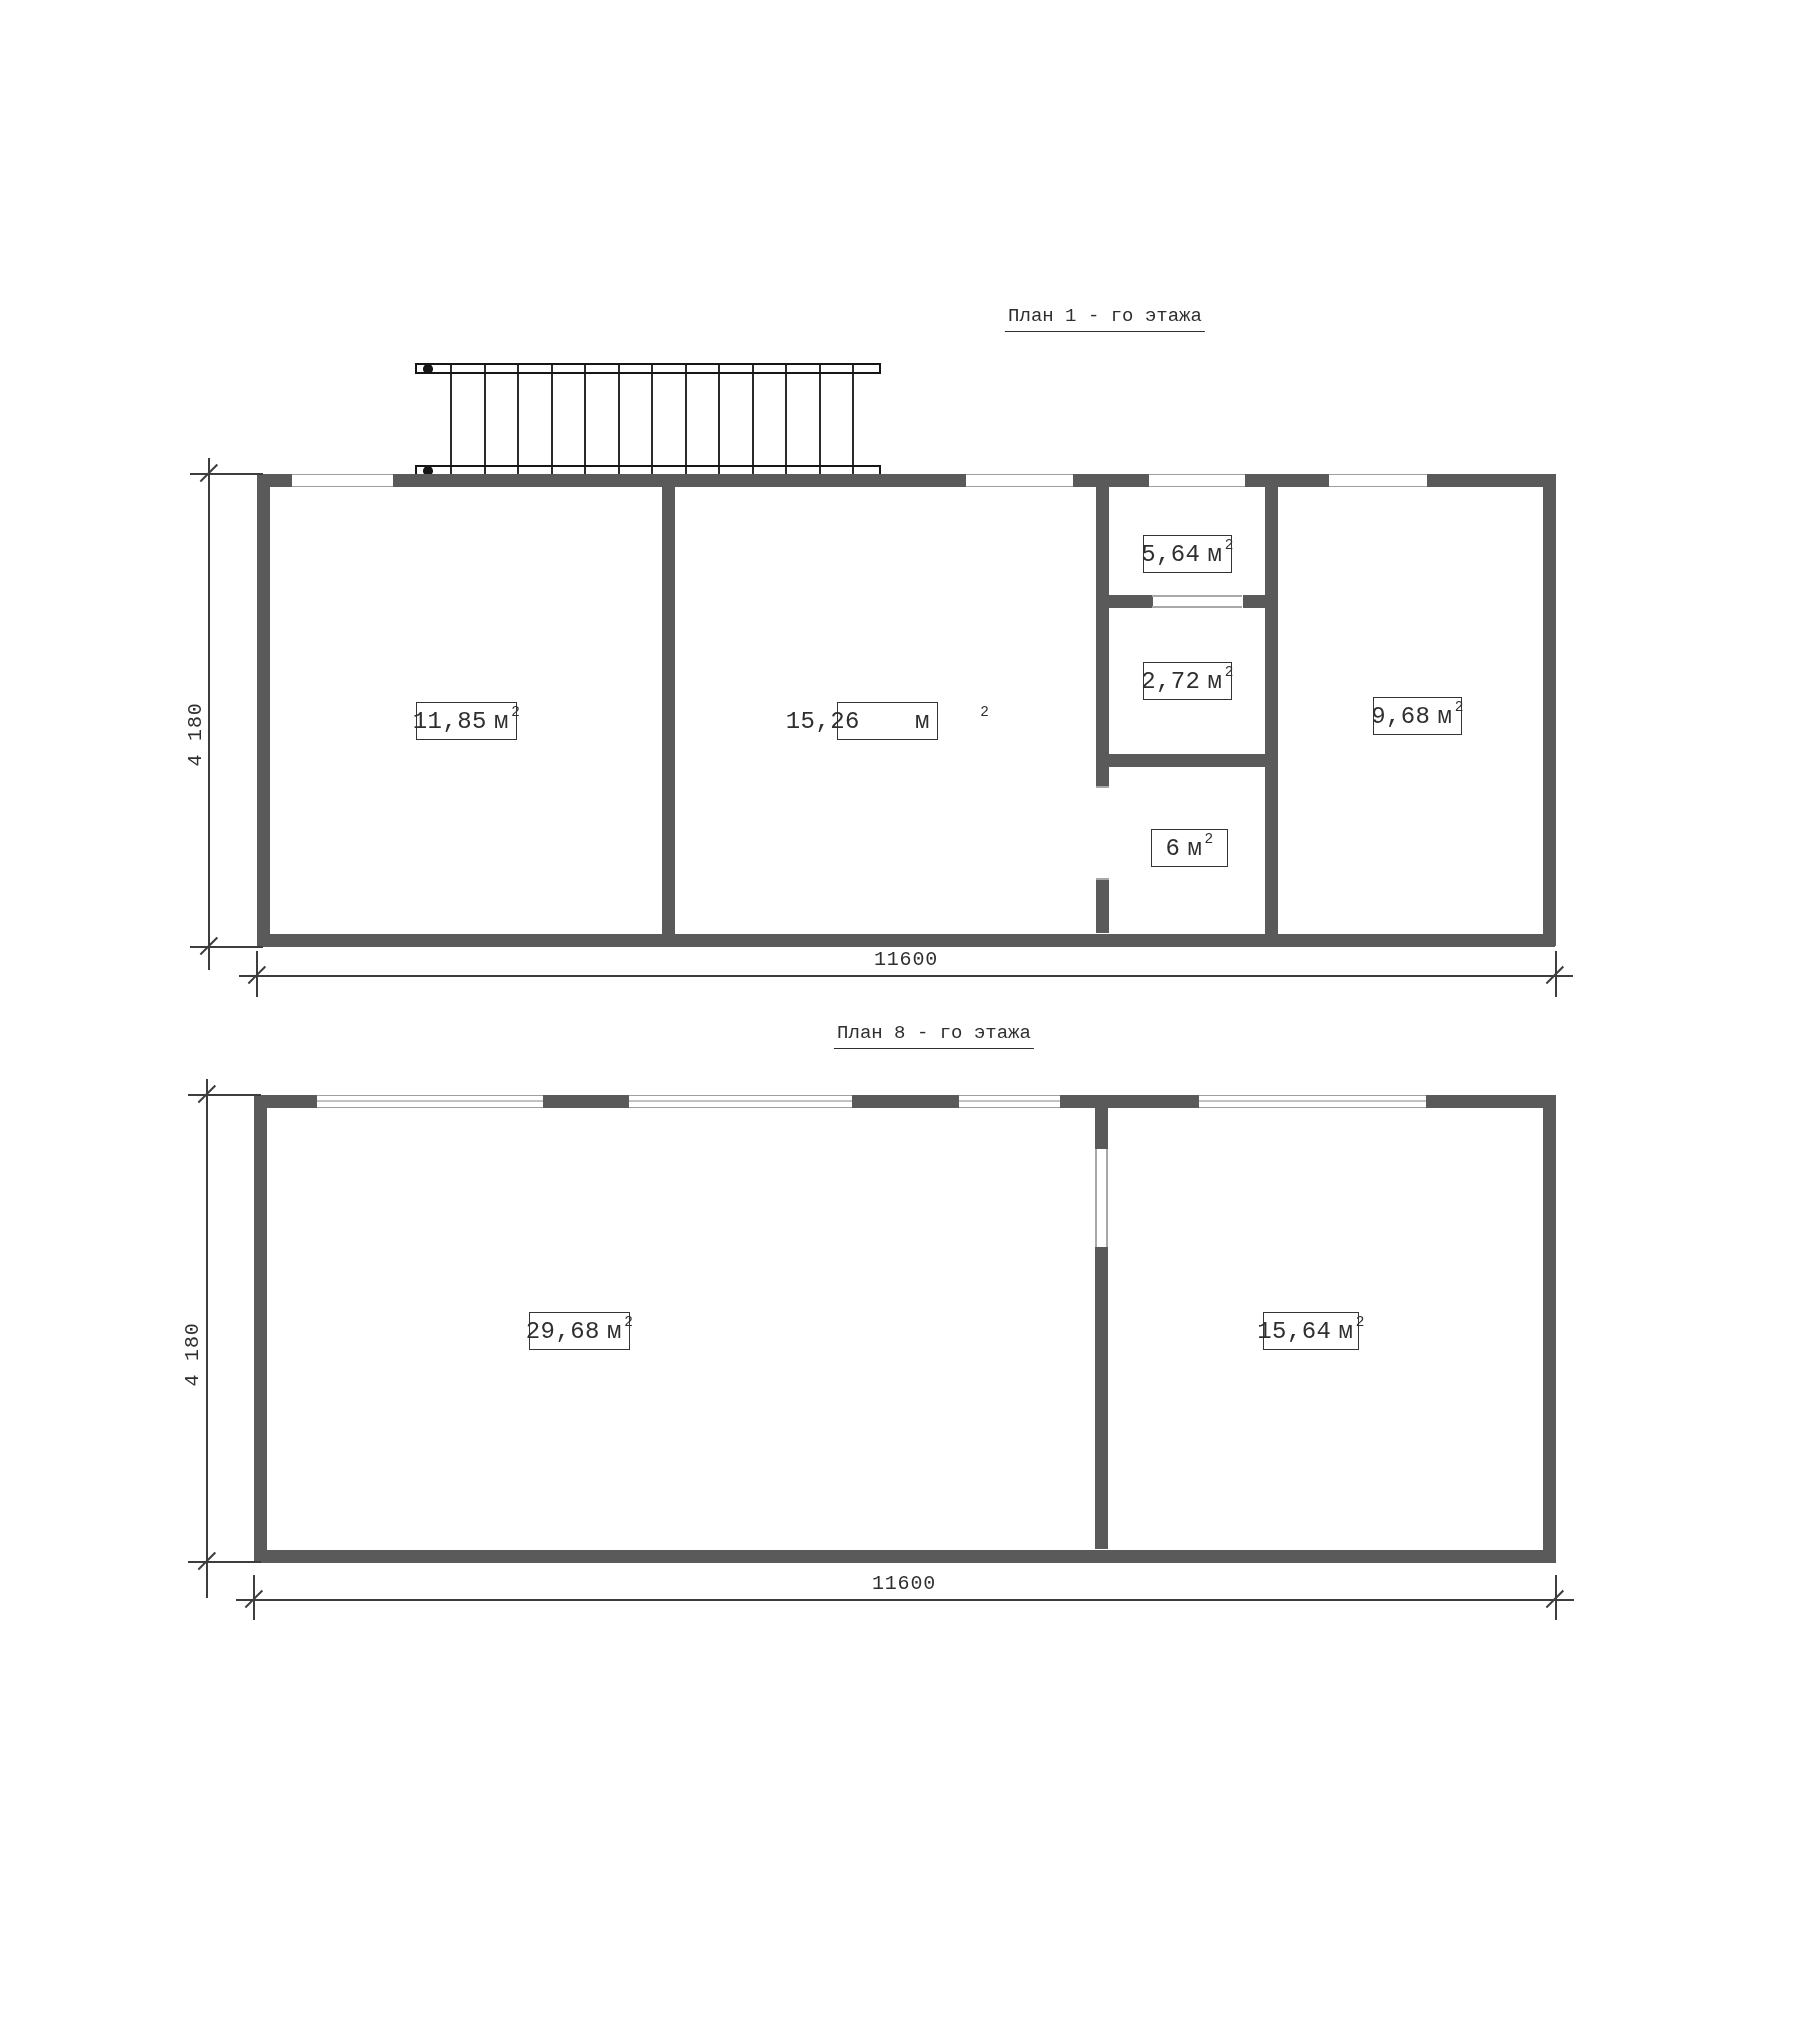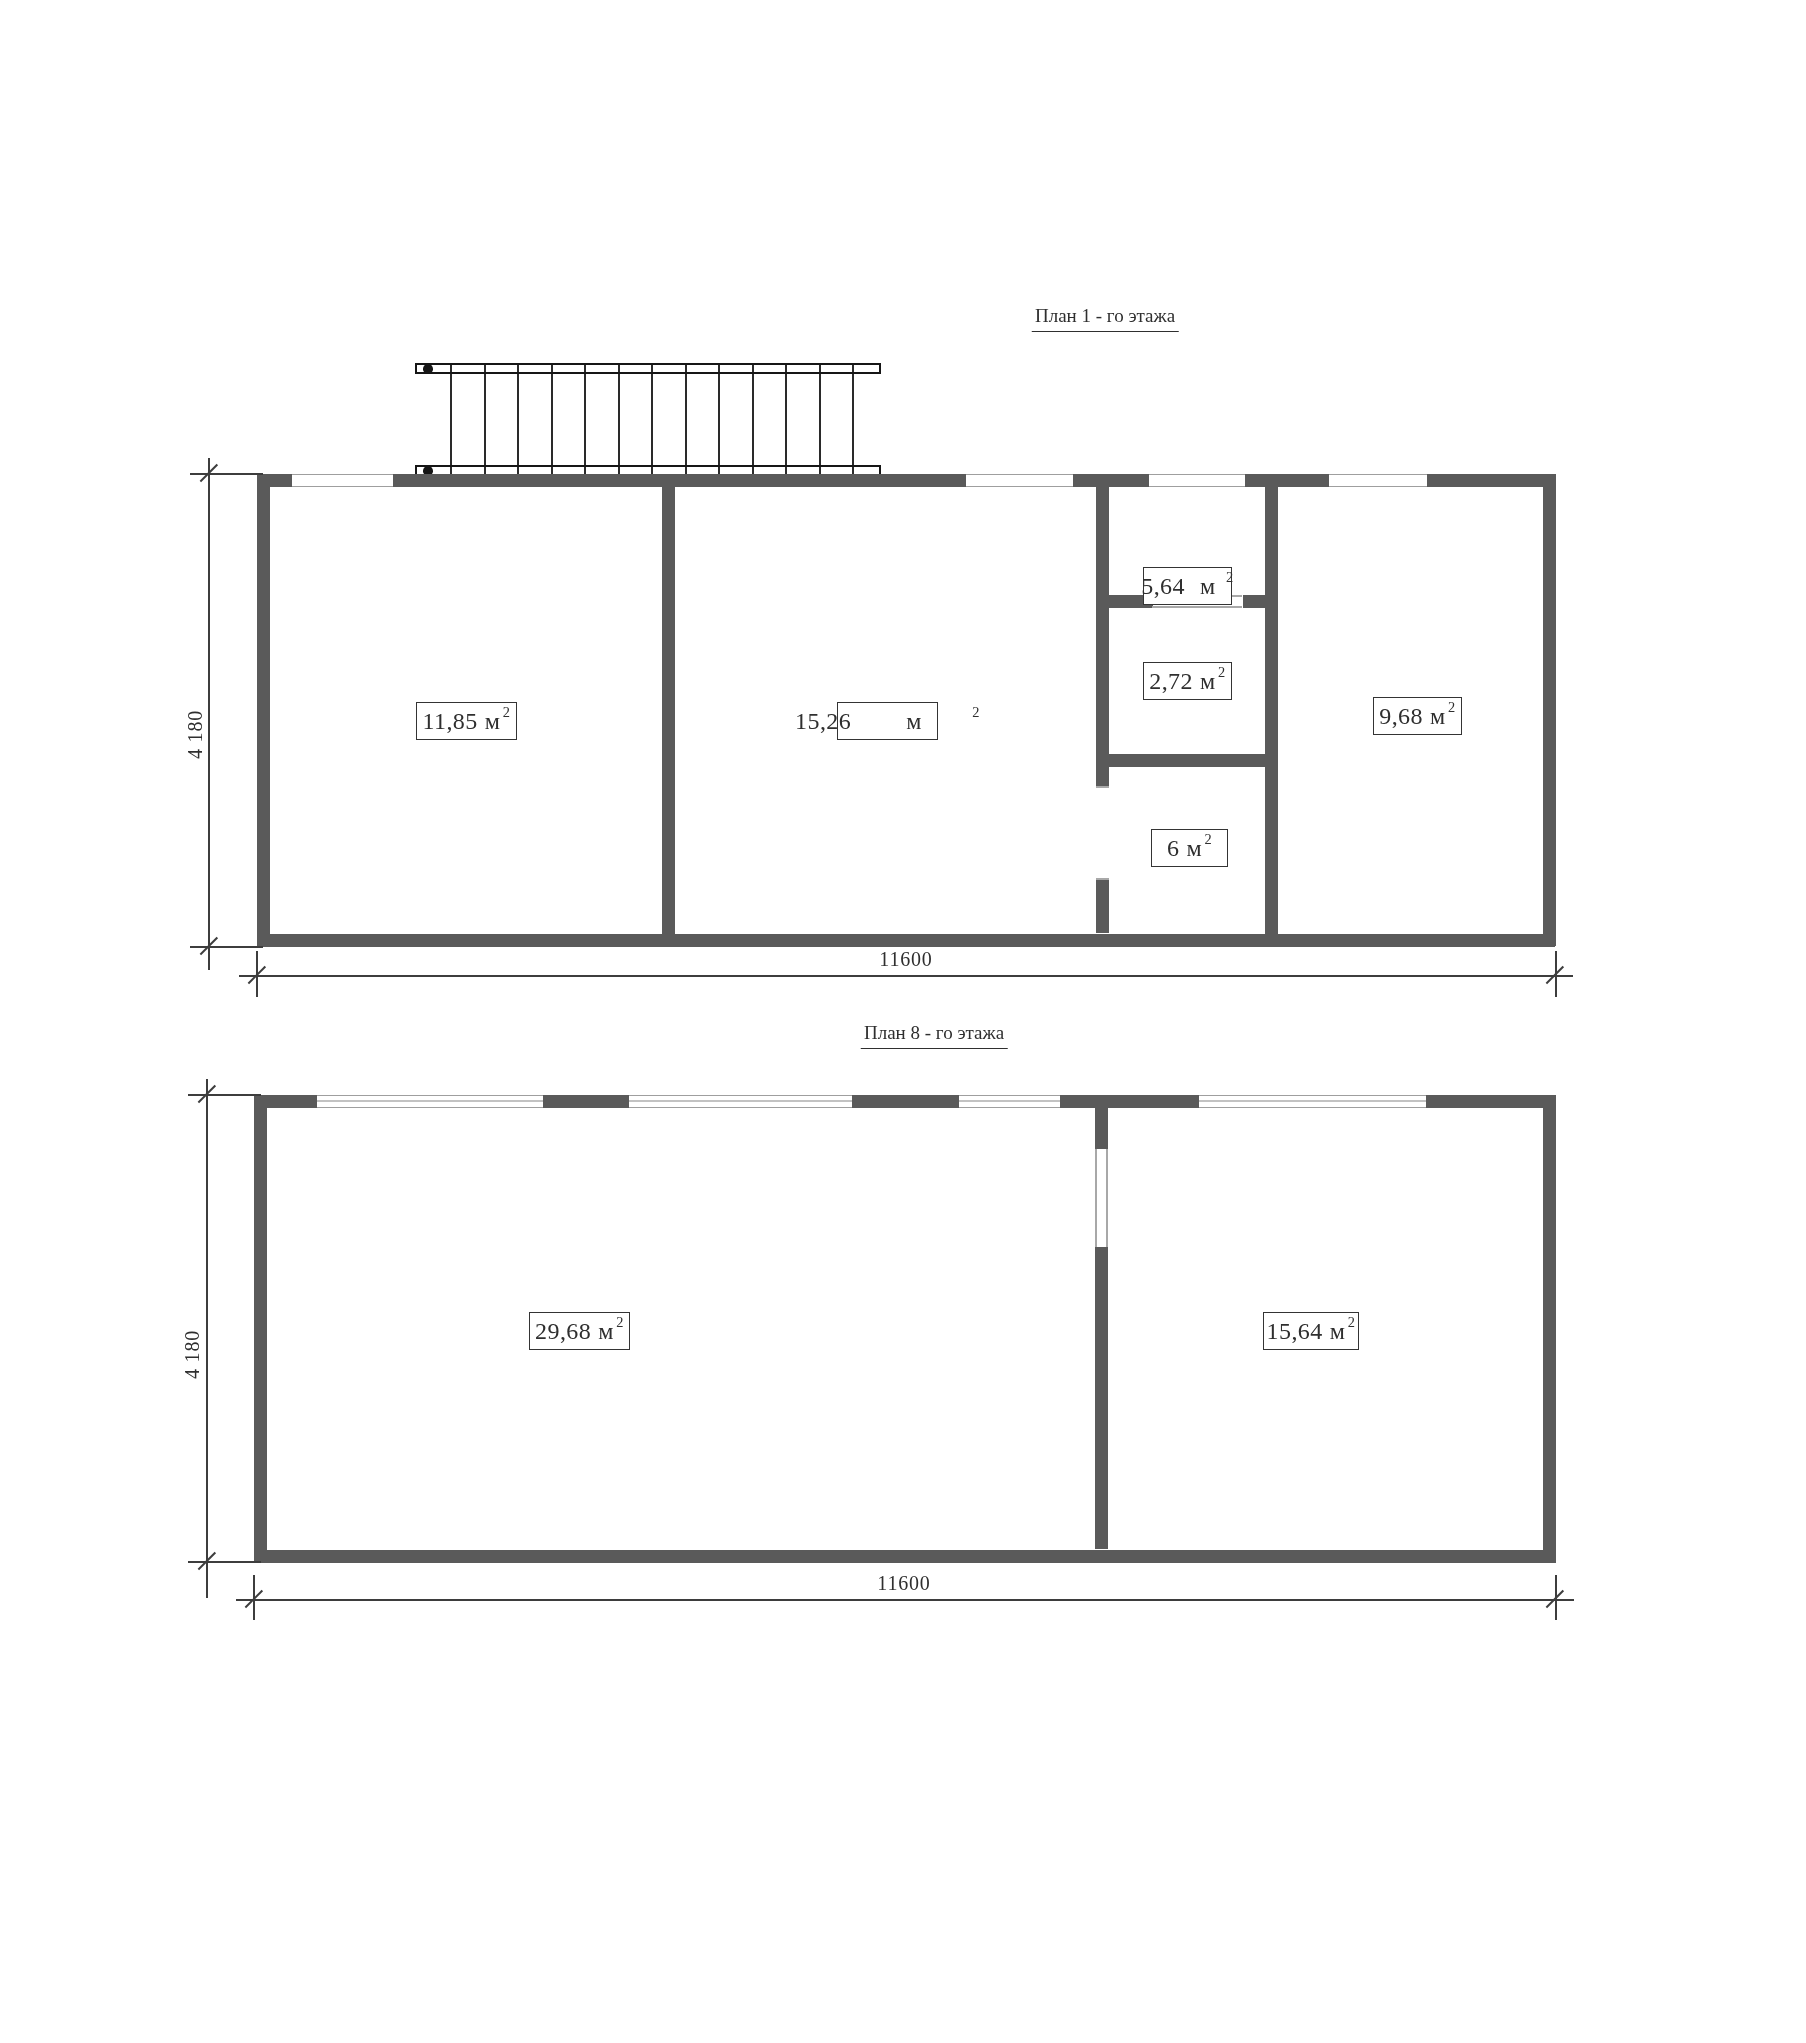--- a/index.html
+++ b/index.html
@@ -1,17 +1,17 @@
 <!DOCTYPE html>
 <html style="font-size:12.8px"><head>
 <meta charset="utf-8">
 <style>
   html,body{margin:0;padding:0;background:#ffffff;}
   .canvas{position:relative;width:1807px;height:1943px;background:#ffffff;
-          font-family:Liberation Serif, serif;color:#2f2f2f;overflow:hidden;}
+          font-family:Liberation Mono, monospace;color:#2f2f2f;overflow:hidden;}
   .wall{position:absolute;background:#5a5a5a;}
   .win{position:absolute;background:#ffffff;border-top:1.6px solid #9f9f9f;border-bottom:1.6px solid #9f9f9f;box-sizing:border-box;}
   .mull{position:absolute;left:0;right:0;top:4px;height:1.6px;background:#c2c2c2;}
   .jh{position:absolute;height:1.6px;background:#a8a8a8;}
   .jv{position:absolute;width:1.6px;background:#a8a8a8;}
   .rail{position:absolute;border:2.4px solid #161616;box-sizing:border-box;background:transparent;}
   .tread{position:absolute;width:1.6px;background:#2a2a2a;}
   .dot{position:absolute;width:9.6px;height:9.6px;border-radius:50%;background:#161616;}
   .dline{position:absolute;background:#3d3d3d;}
   .tick{position:absolute;width:24px;height:2.4px;background:#3d3d3d;transform:rotate(-45deg);}
@@ -80,21 +80,21 @@
   <div class="rlabel" style="left:416px;top:702px;width:101px;height:38px;">
     <span>11,85</span>
       <span class="unit">м</span>
       <span class="sup">2</span>
   </div>
   <div class="rlabel" style="left:837px;top:702px;width:101px;height:38px;gap:48px;">
     <span>15,26</span>
       <span class="unit">м</span>
       <span class="sup">2</span>
   </div>
-  <div class="rlabel" style="left:1143px;top:567px;width:89px;height:38px;gap:8px;">
+  <div class="rlabel" style="left:1143px;top:535px;width:89px;height:38px;">
     <span>5,64</span>
       <span class="unit">м</span>
       <span class="sup">2</span>
   </div>
   <div class="rlabel" style="left:1143px;top:662px;width:89px;height:38px;">
     <span>2,72</span>
       <span class="unit">м</span>
       <span class="sup">2</span>
   </div>
   <div class="rlabel" style="left:1151px;top:829px;width:77px;height:38px;">

